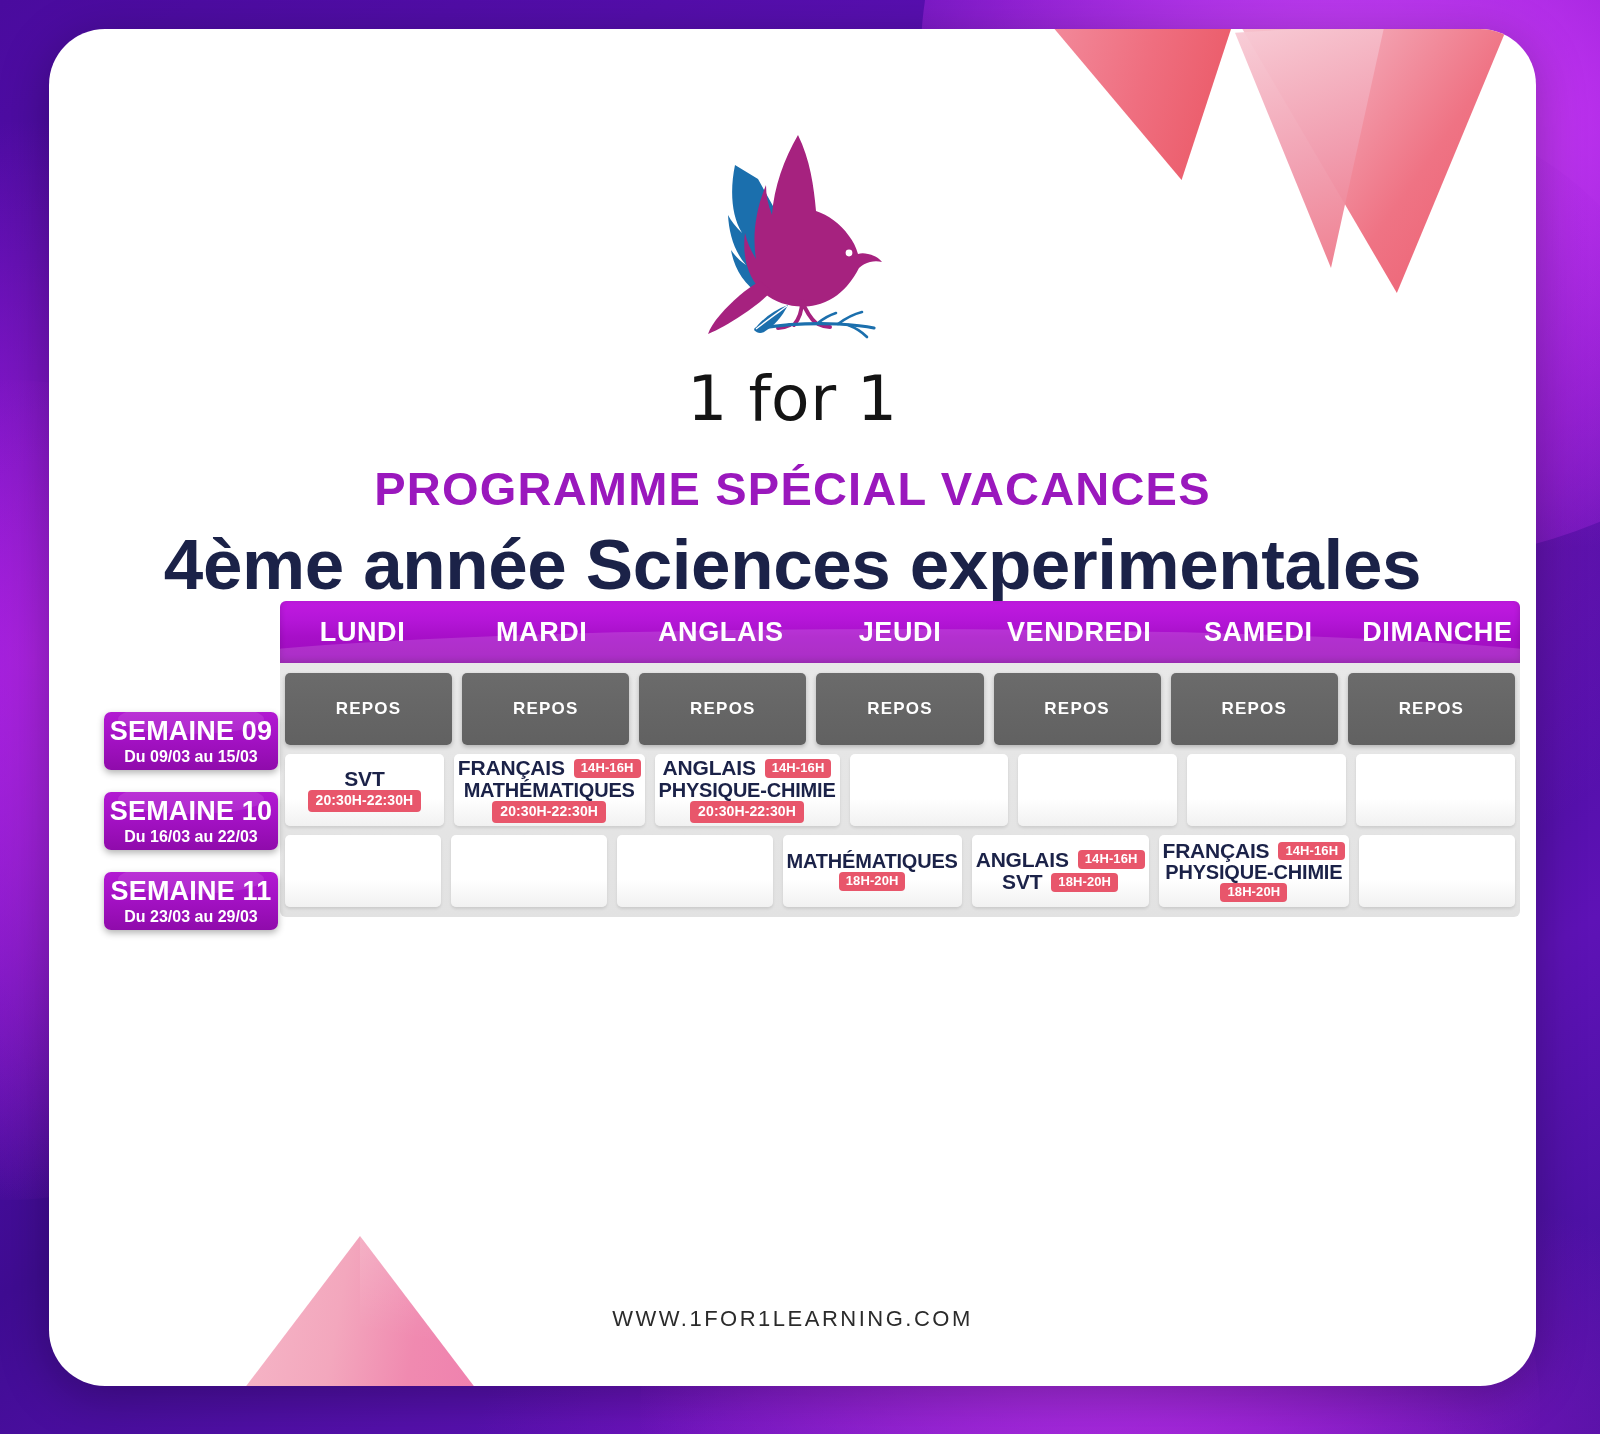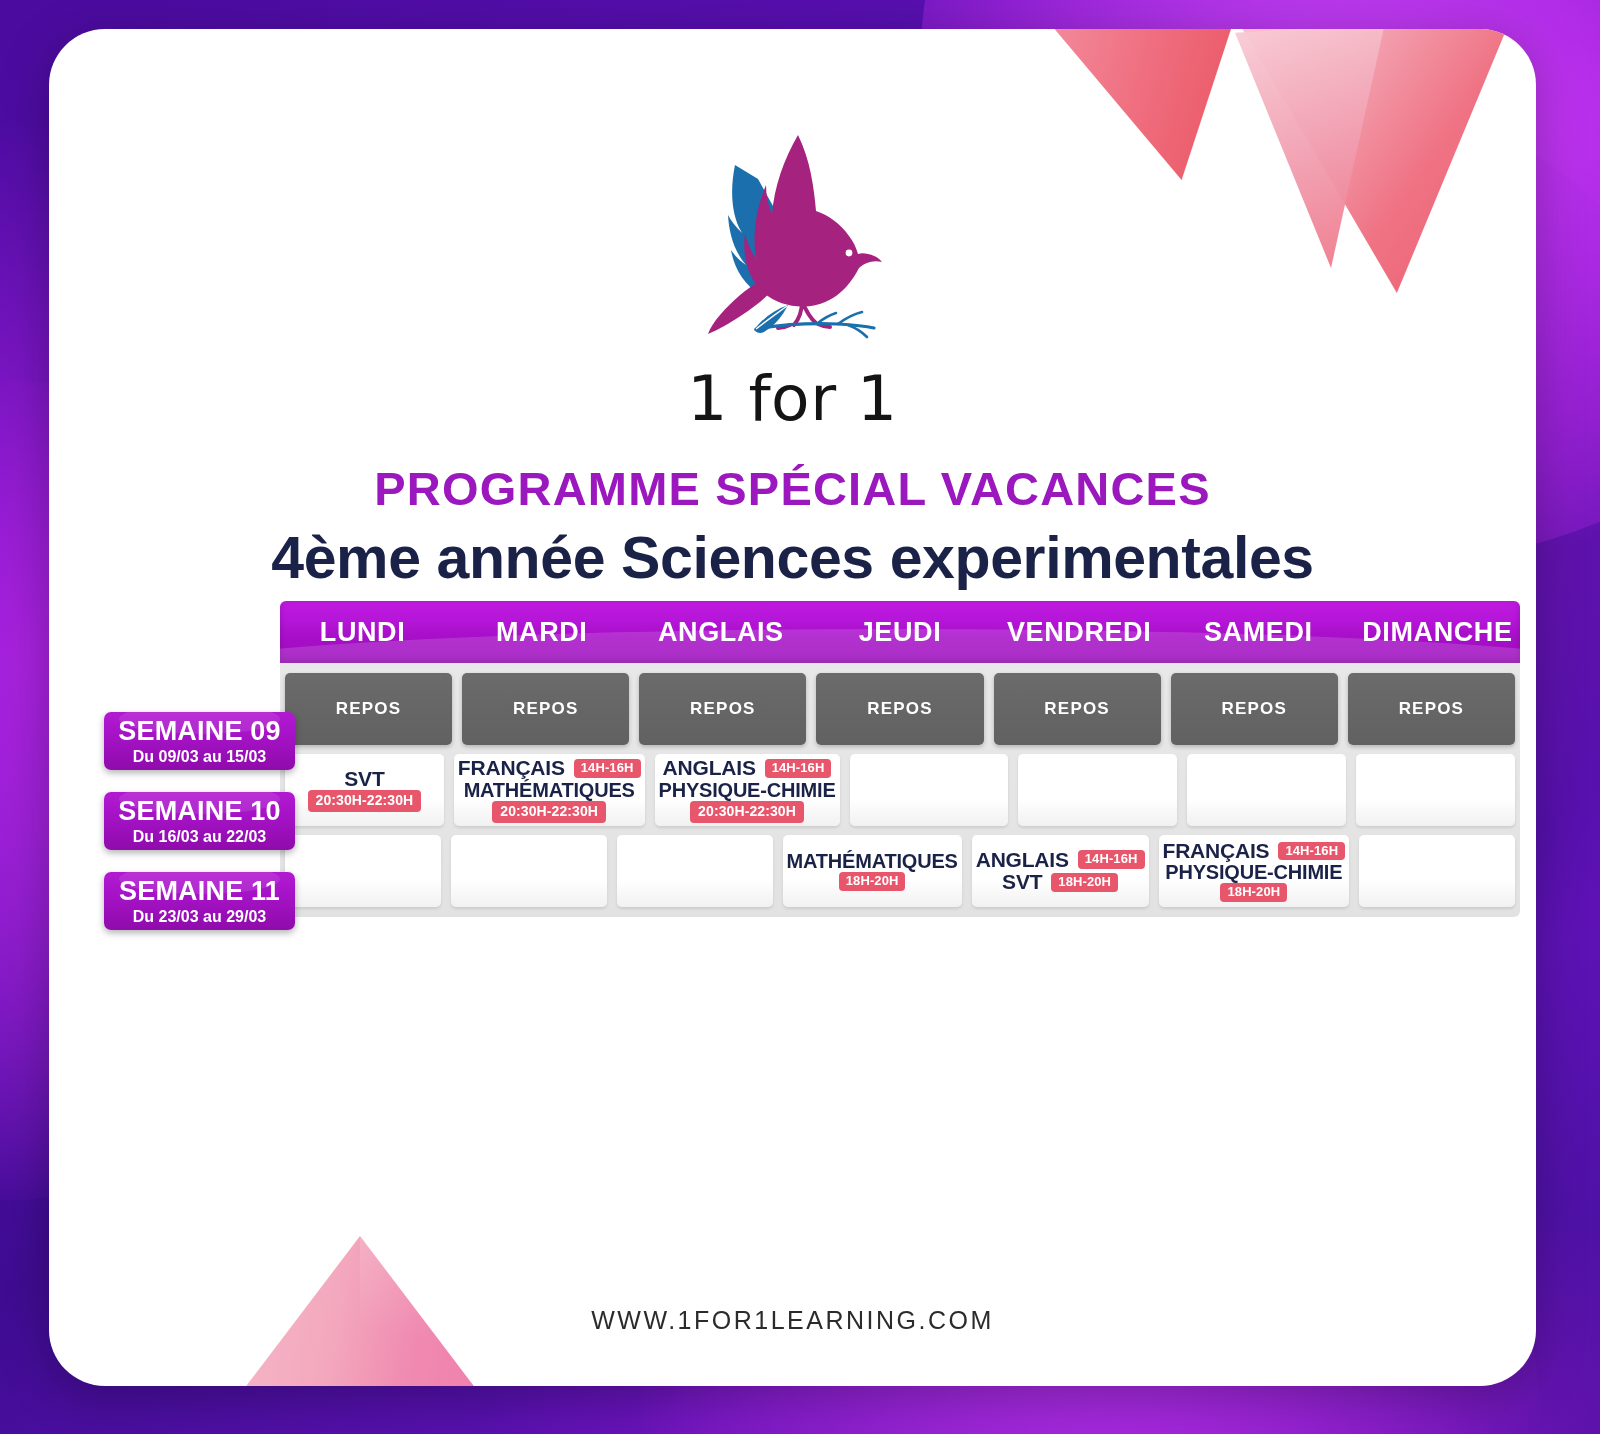--- a/index.html
+++ b/index.html
@@ -123,21 +123,21 @@
     font-size: 47px;
     font-weight: bold;
     letter-spacing: 1.2px;
     color: #9a18bd;
   }
   .title-2 {
     position: absolute;
     left: 0; right: 0;
     top: 495px;
     text-align: center;
-    font-size: 59px;
+    font-size: 71px;
     font-weight: bold;
     letter-spacing: -0.4px;
     color: #1b2248;
   }
 
   
   .dayhead {
     position: absolute;
     left: 231px;
     top: 572px;
@@ -242,21 +242,21 @@
   }
   .time-badge.wide { font-size: 14px; padding: 3px 8px 4px 8px; }
 
   
   .weeks {
     position: absolute;
     left: 55px;
     top: 683px;
   }
   .week-badge {
-    width: 191px;
+    width: 174px;
     height: 58px;
     margin-bottom: 22px;
     border-radius: 7px;
     background: linear-gradient(180deg, #b21ad2 0%, #a512c6 42%, #8f0bab 100%);
     box-shadow: 0 3px 7px rgba(0,0,0,0.30);
     display: flex;
     flex-direction: column;
     align-items: center;
     justify-content: center;
     color: #ffffff;
@@ -283,21 +283,21 @@
     margin-top: 1px;
     position: relative; z-index: 2;
   }
 
   
   .footer {
     position: absolute;
     left: 0; right: 0;
     top: 1277px;
     text-align: center;
-    font-size: 25px;
+    font-size: 22px;
     letter-spacing: 2.5px;
     color: #2b2b2b;
     font-weight: 400;
   }
 </style>
 </head>
 <body>
 
 <div class="bg">
   <div class="bg-swirl swirl-1"></div>

